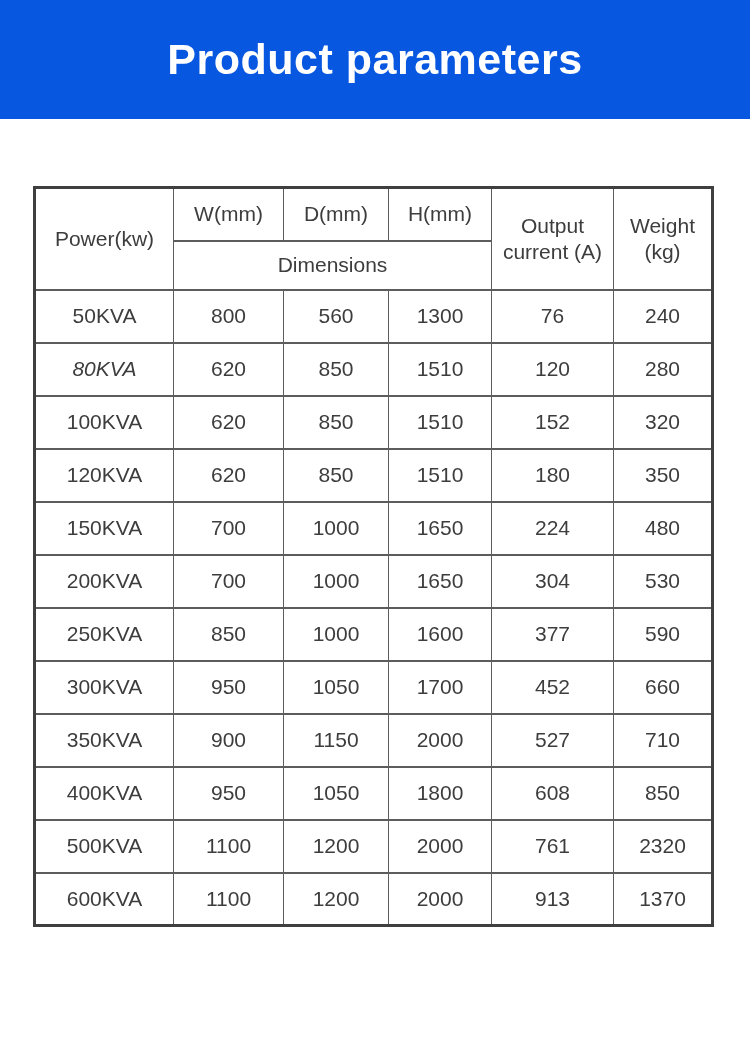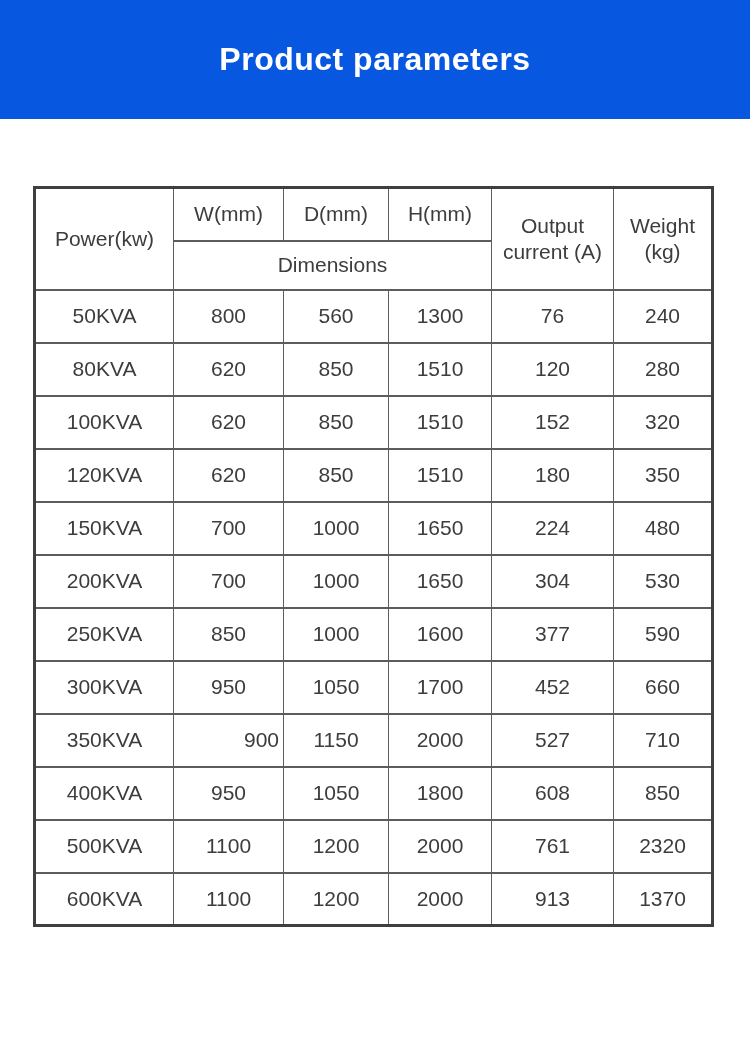--- a/index.html
+++ b/index.html
@@ -19,21 +19,21 @@
     width: 750px;
     height: 119px;
     background: #0857e0;
     display: flex;
     align-items: center;
     justify-content: center;
   }
   .banner h1 {
     margin: 0;
     color: #ffffff;
-    font-size: 32px;
+    font-size: 43px;
     font-weight: 700;
     letter-spacing: 0.5px;
   }
   .params-table {
     margin: 67px 0 0 33px;
     border-collapse: collapse;
     table-layout: fixed;
     width: 678px;
     color: #3d3d3d;
   }
@@ -96,21 +96,21 @@
     <tbody id="table-body">
         <tr class="data-row">
           <td style="border-color: rgb(92, 92, 92);">50KVA</td>
           <td style="border-color: rgb(92, 92, 92);">800</td>
           <td style="border-color: rgb(92, 92, 92);">560</td>
           <td style="border-color: rgb(92, 92, 92);">1300</td>
           <td style="border-color: rgb(92, 92, 92);">76</td>
           <td style="border-color: rgb(92, 92, 92);">240</td>
         </tr>
         <tr class="data-row">
-          <td style="border-color: rgb(92, 92, 92);">80KVA</td>
+          <td style="border-color: rgb(92, 92, 92); font-style: italic;">80KVA</td>
           <td style="border-color: rgb(92, 92, 92);">620</td>
           <td style="border-color: rgb(92, 92, 92);">850</td>
           <td style="border-color: rgb(92, 92, 92);">1510</td>
           <td style="border-color: rgb(92, 92, 92);">120</td>
           <td style="border-color: rgb(92, 92, 92);">280</td>
         </tr>
         <tr class="data-row">
           <td style="border-color: rgb(92, 92, 92);">100KVA</td>
           <td style="border-color: rgb(92, 92, 92);">620</td>
           <td style="border-color: rgb(92, 92, 92);">850</td>
@@ -153,21 +153,21 @@
         <tr class="data-row">
           <td style="border-color: rgb(92, 92, 92);">300KVA</td>
           <td style="border-color: rgb(92, 92, 92);">950</td>
           <td style="border-color: rgb(92, 92, 92);">1050</td>
           <td style="border-color: rgb(92, 92, 92);">1700</td>
           <td style="border-color: rgb(92, 92, 92);">452</td>
           <td style="border-color: rgb(92, 92, 92);">660</td>
         </tr>
         <tr class="data-row">
           <td style="border-color: rgb(92, 92, 92);">350KVA</td>
-          <td style="border-color: rgb(92, 92, 92); text-align: right;">900</td>
+          <td style="border-color: rgb(92, 92, 92);">900</td>
           <td style="border-color: rgb(92, 92, 92);">1150</td>
           <td style="border-color: rgb(92, 92, 92);">2000</td>
           <td style="border-color: rgb(92, 92, 92);">527</td>
           <td style="border-color: rgb(92, 92, 92); margin-top: 20px;">710</td>
         </tr>
         <tr class="data-row">
           <td style="border-color: rgb(92, 92, 92);">400KVA</td>
           <td style="border-color: rgb(92, 92, 92);">950</td>
           <td style="border-color: rgb(92, 92, 92);">1050</td>
           <td style="border-color: rgb(92, 92, 92);">1800</td>

